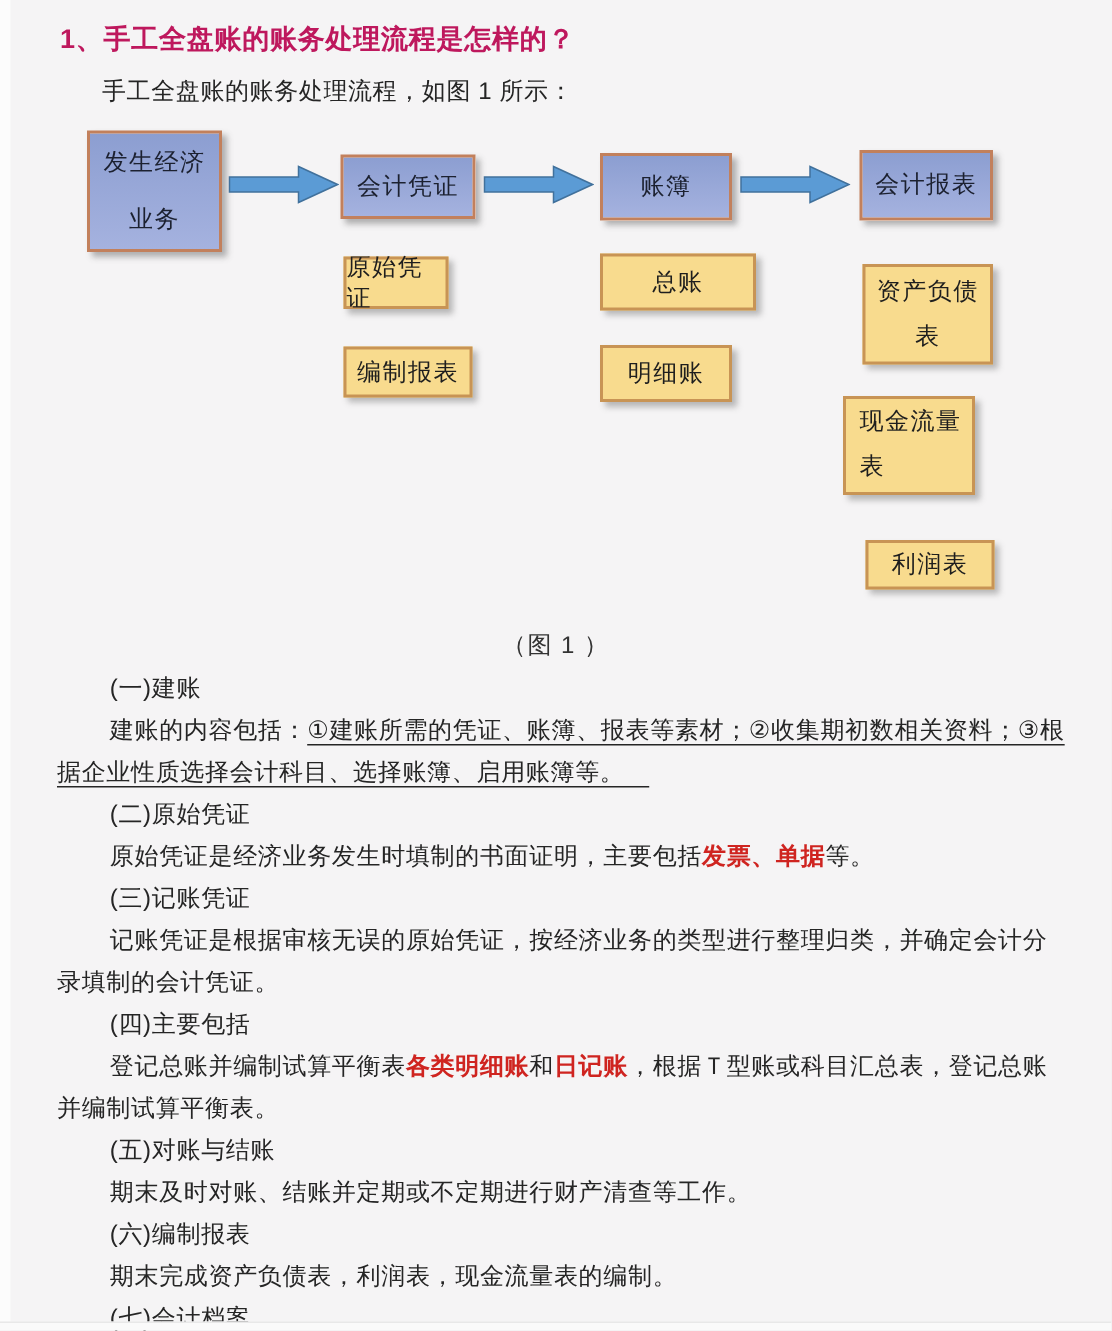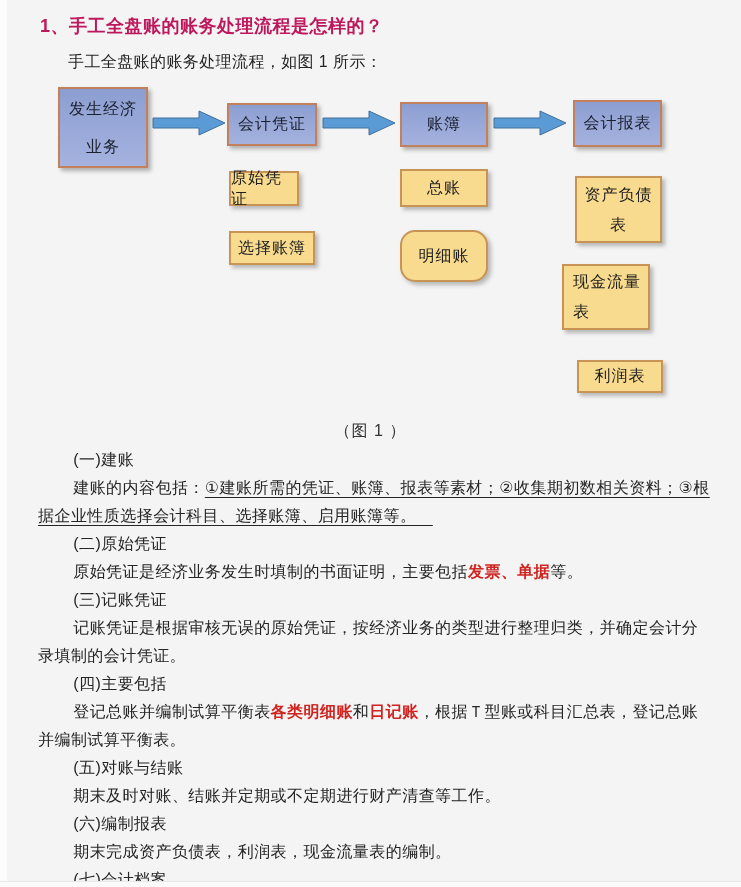--- a/index.html
+++ b/index.html
@@ -50,22 +50,22 @@
     display:flex;flex-direction:column;align-items:center;justify-content:center;
     font-size:16px;color:#1e1e1e;letter-spacing:1px;
   }
   .pbox.start{left:58px;top:7px;width:90px;height:81px;}
   .pbox.start span{line-height:38px;}
   .pbox.voucher{left:227px;top:23px;width:90px;height:43px;}
   .pbox.books{left:400px;top:22px;width:88px;height:45px;}
   .pbox.reports{left:573px;top:20px;width:89px;height:47px;}
   .dbox.original{left:229px;top:91px;width:70px;height:35px;}
   .dbox.bookkeeping{left:229px;top:151px;width:86px;height:34px;}
-  .dbox.general{left:400px;top:89px;width:88px;height:38px;}
-  .dbox.subsidiary{left:400px;top:150px;width:88px;height:52px;border-radius:15px;}
+  .dbox.general{left:400px;top:89px;width:104px;height:38px;}
+  .dbox.subsidiary{left:400px;top:150px;width:88px;height:38px;}
   .dbox.balance{left:575px;top:96px;width:87px;height:67px;}
   .dbox.balance span{line-height:30px;}
   .dbox.cashflow{left:562px;top:184px;width:88px;height:66px;align-items:flex-start;padding-left:9px;}
   .dbox.cashflow span{line-height:30px;}
   .dbox.income{left:577px;top:280px;width:86px;height:33px;}
   .arrow{position:absolute;width:74px;height:26px;}
   .arrow.a1{left:152px;top:30px;}
   .arrow.a2{left:322px;top:30px;}
   .arrow.a3{left:493px;top:30px;}
   .arrow polygon{fill:var(--arrow_fill);stroke:var(--arrow_stroke);stroke-width:1;}
@@ -119,21 +119,21 @@
     </svg>
 
     <div class="pbox reports">
       <span>会计报表</span>
     </div>
 
     <div class="dbox original">
       <span>原始凭证</span>
     </div>
     <div class="dbox bookkeeping">
-      <span>选择账簿</span>
+      <span>编制报表</span>
     </div>
 
     <div class="dbox general">
       <span>总账</span>
     </div>
     <div class="dbox subsidiary">
       <span>明细账</span>
     </div>
 
     <div class="dbox balance">

